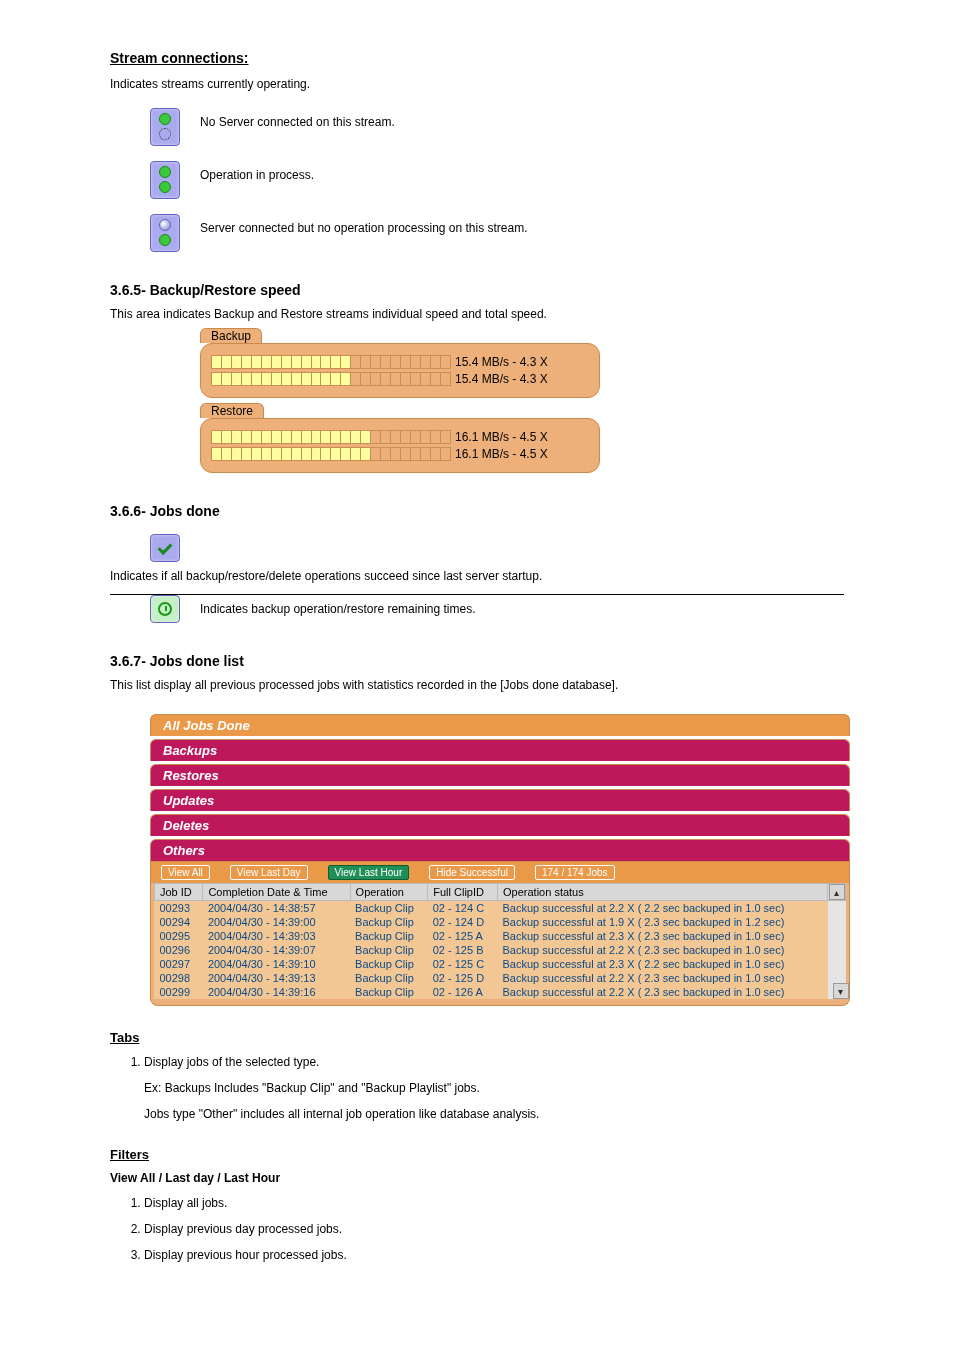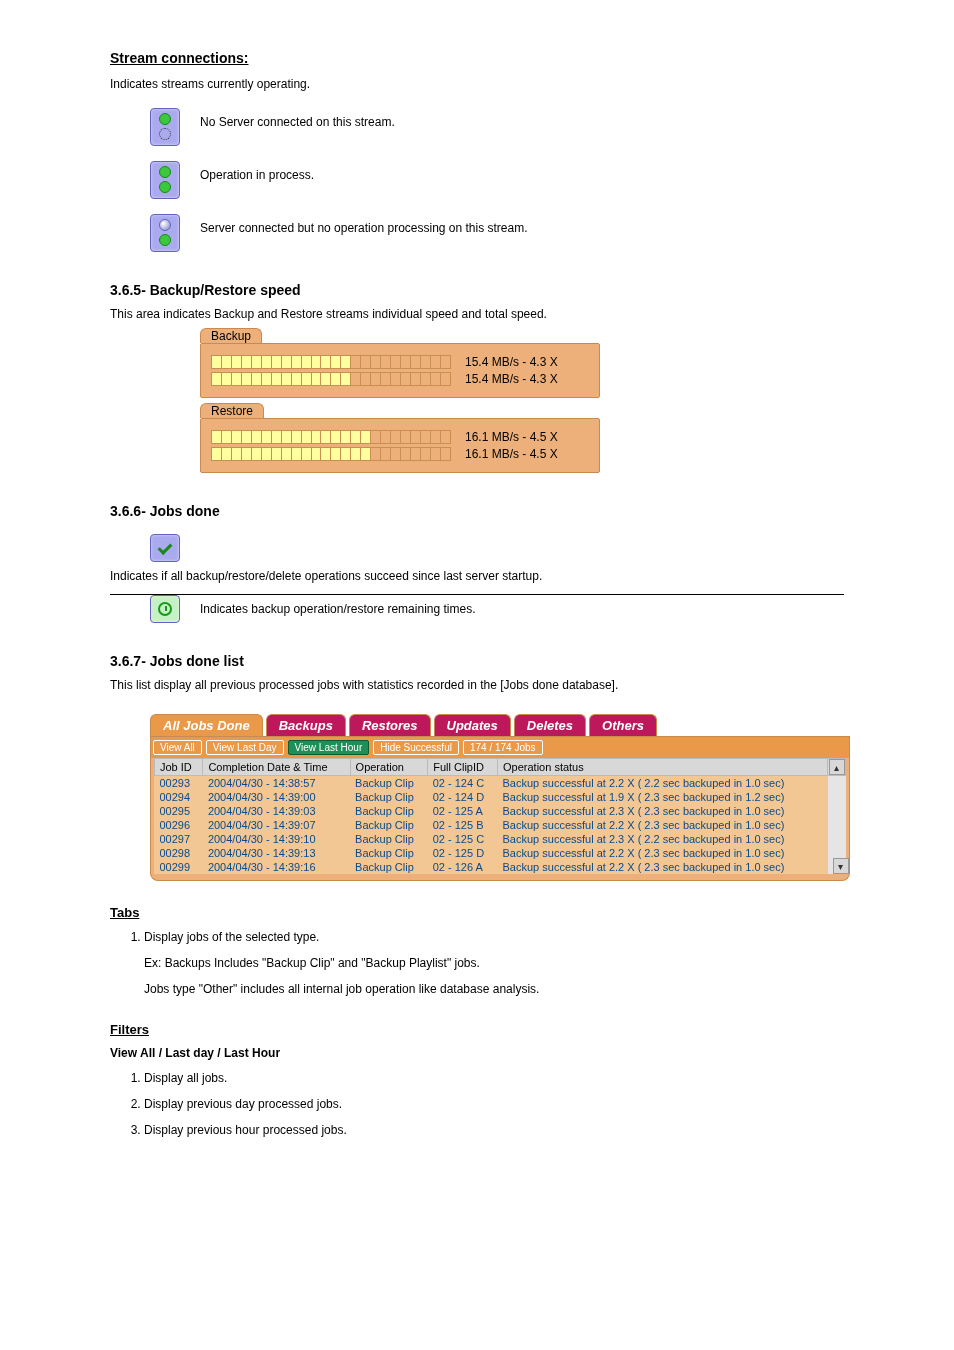--- a/index.html
+++ b/index.html
@@ -82,40 +82,40 @@
     font-size: 14px;
     font-weight: bold;
     margin: 30px 0 8px;
   }
 
   
   .speed-panel-wrap { margin-left: 90px; margin-top: 10px; }
   .speed-box {
     background: #eeb07a;
     border: 1px solid #cb8a4d;
-    border-radius: 2px;
+    border-radius: 12px;
     padding: 8px 10px;
     width: 400px;
     margin-bottom: 6px;
     position: relative;
   }
   .speed-tab {
     position: absolute;
     top: -1px; left: -1px;
     background: #eeb07a;
     border: 1px solid #cb8a4d;
     border-bottom: none;
     border-top-left-radius: 6px;
     border-top-right-radius: 6px;
     padding: 0 10px 0 10px;
     font-size: 12px;
     transform: translateY(-100%);
   }
   .speed-row {
-    display: flex; align-items: center; gap: 14px; margin: 3px 0;
+    display: flex; align-items: center; gap: 4px; margin: 3px 0;
   }
   .meter {
     width: 240px; height: 14px;
     display: flex;
     gap: 0;
     position: relative;
   }
   .meter .seg {
     flex: 1;
     background: #ffffa0;
@@ -127,42 +127,43 @@
   .speed-text { font-size: 12px; }
 
   
   .jobs-wrap {
     width: 700px;
     margin: 20px 0 0 40px;
   }
   .tabs-row {
     display: flex;
     gap: 3px;
+    flex-direction: column;
   }
   .tab {
     border-top-left-radius: 6px;
     border-top-right-radius: 6px;
     padding: 3px 12px;
     font-size: 13px;
     font-style: italic;
     font-weight: bold;
     color: #fff;
     background: #be185d;
     border: 1px solid #cb8a4d;
     border-bottom: none;
     cursor: pointer;
   }
   .tab.active { background: #e99948; }
   .filter-bar {
     background: #e99948;
     border: 1px solid #cb8a4d;
     border-bottom: none;
-    padding: 3px 2px;
+    padding: 3px 10px;
     display: flex;
-    gap: 4px;
+    gap: 20px;
     align-items: center;
   }
   .filter-btn {
     font-size: 10px;
     color: #fff;
     padding: 1px 6px;
     border: 1px solid #fff;
     border-radius: 2px;
     cursor: pointer;
   }

